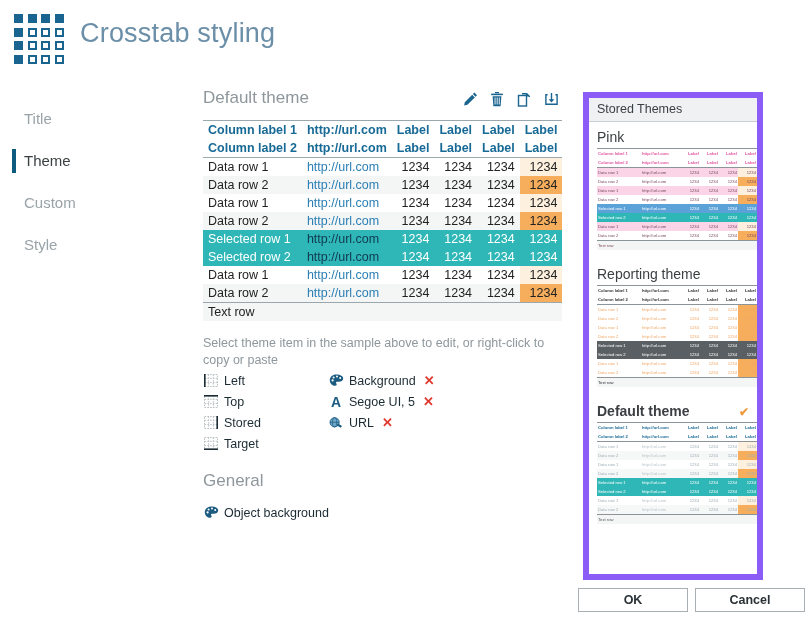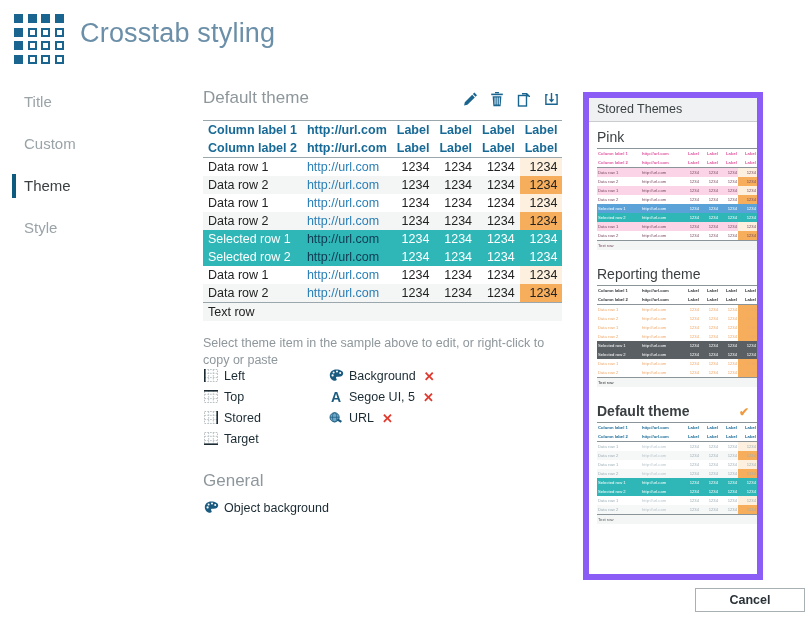--- a/index.html
+++ b/index.html
@@ -15,21 +15,21 @@
   
   .header { position:absolute; left:0; top:0; width:680px; height:80px; }
   .logo { position:absolute; left:14px; top:14px; width:50px; height:50px;
           display:grid; grid-template-columns:repeat(4,1fr); grid-template-rows:repeat(4,1fr); gap:4px; }
   .logo i { display:block; width:9px; height:9px; border:2px solid #1a6490; background:#fff; }
   .logo i.fill { background:#1a6490; }
   .app-title { position:absolute; left:80px; top:18px; font-size:27px; color:#6b8fa8;
                font-weight:400; letter-spacing:0.2px; white-space:nowrap; }
 
   
-  .sidebar { position:absolute; left:0; top:81px; width:195px; }
+  .sidebar { position:absolute; left:0; top:98px; width:195px; }
   .nav-item { position:relative; height:42px; line-height:42px; font-size:15px; color:#9aa3a8; padding-left:24px; }
   .nav-item.indent { }
   .nav-item.active { color:#3a3f42; }
   .nav-item.active:before { content:""; position:absolute; left:12px; top:9px; width:4px; height:24px; background:#0e5b80; }
 
   
   .main { position:absolute; left:195px; top:88px; width:385px; }
   .panel-title { font-size:17px; color:#8e979c; margin:0 0 12px 8px; }
   .toolbar { position:absolute; right:20px; top:2px; display:flex; gap:9px; align-items:center; }
   .tbtn { width:18px; height:18px; display:flex; align-items:center; justify-content:center; cursor:pointer; }
@@ -55,21 +55,21 @@
   td.hl-strong { background:#f6ae5c !important; }
   table.sample tr.textrow td { border-top:1px solid #9aa7ad; background:#f4f5f5; color:#222; }
 
   .hint { margin:14px 8px 0 8px; font-size:12.5px; color:#8e979c; line-height:1.35; width:366px; }
 
   .section-title { font-size:17px; color:#8e979c; margin:14px 0 8px 8px; }
 
   .cells-wrap { position:relative; margin-left:8px; width:370px; }
   .col-a { position:absolute; left:0; top:0; width:130px; }
   .col-b { position:absolute; left:125px; top:0; width:240px; }
-  .prop { display:flex; align-items:flex-start; height:19px; font-size:12.5px; color:#1b2b33; margin-bottom:2px; }
+  .prop { display:flex; align-items:flex-end; height:19px; font-size:12.5px; color:#1b2b33; margin-bottom:2px; }
   .prop .ic { width:16px; height:14px; margin-right:5px; display:flex; align-items:center; justify-content:center; flex:0 0 16px; }
   .xmark { color:#e03a2f; font-size:13px; margin-left:8px; font-weight:600; cursor:pointer; }
 
   .general-wrap { margin-left:8px; margin-top:10px; }
 
   
   .stored { position:absolute; left:583px; top:92px; width:180px; height:488px;
             border:6px solid #8b5cf6; background:#fff; }
   .stored-head { height:24px; background:#eff1f2; border-bottom:1px solid #c9cdd0;
                  font-size:12.5px; color:#3a3f42; padding:4px 0 0 8px; }
@@ -143,22 +143,22 @@
       <i class="fill"></i>
         <i></i>
         <i></i>
         <i></i>
     </div>
     <div class="app-title">Crosstab styling</div>
   </div>
 
   <div class="sidebar">
     <div class="nav-item">Title</div>
+    <div class="nav-item active">Theme</div>
     <div class="nav-item">Custom</div>
-    <div class="nav-item active">Theme</div>
     <div class="nav-item indent">Style</div>
   </div>
 
   <div class="main">
     <div class="panel-title">Default theme</div>
 
     <div class="toolbar">
       <div class="tbtn">
         <svg width="17" height="17" viewBox="0 0 17 17">
             <path d="M12.4 1.6l2.6 2.6-1.5 1.5-2.6-2.6zM10.2 3.8l2.6 2.6-7.4 7.4-3.3.7.7-3.3z" fill="#1a6490"></path>
@@ -681,16 +681,17 @@
                 <td class="n"></td>
               </tr>
         </tbody>
           </table>
       </div>
 
     </div>
   </div>
 
   <div class="footer">
+    <button class="btn ok">OK</button>
     <button class="btn cancel">Cancel</button>
   </div>
 
 </div>
 
 </body></html>

